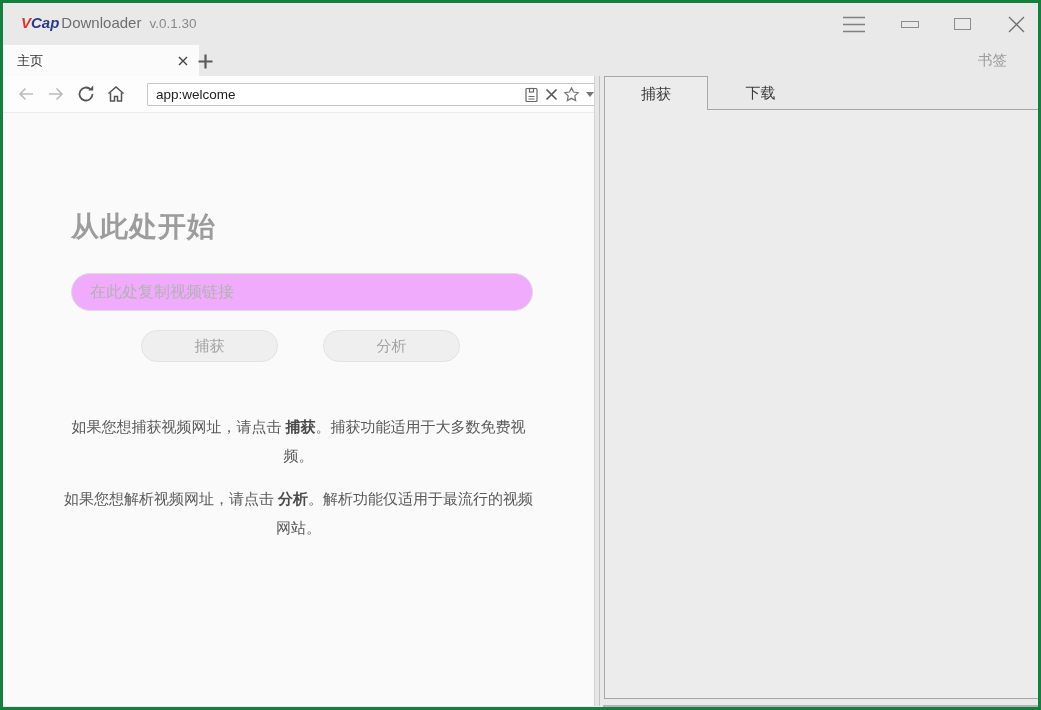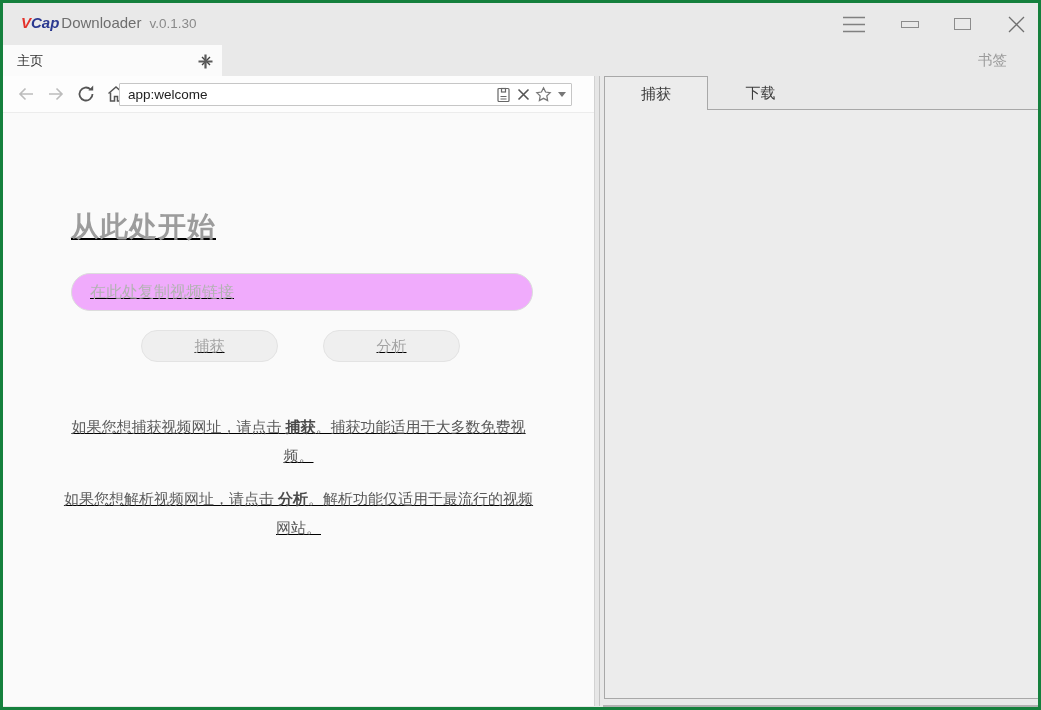--- a/index.html
+++ b/index.html
@@ -17,40 +17,40 @@
   .logo .lver{color:#8a8a8a;font-size:13.5px;margin-left:8px;}
   .win-btn{position:absolute;top:0;height:42px;display:flex;align-items:center;justify-content:center;width:34px;cursor:default;}
   .wb-menu{left:834px;}
   .wb-min{left:890px;}
   .wb-max{left:942px;}
   .wb-close{left:996px;}
   .min-glyph{width:16px;height:5px;border:1px solid #8c8c8c;}
   .max-glyph{width:15px;height:10px;border:1px solid #8c8c8c;}
   .bookmarks{position:absolute;right:31px;top:48px;font-size:14.5px;color:#9a9a9a;}
   
-  .browser-tab{position:absolute;left:0;top:42px;width:219px;height:31px;background:#fbfbfb;
+  .browser-tab{position:absolute;left:0;top:42px;width:196px;height:31px;background:#fbfbfb;
     display:flex;align-items:center;}
   .browser-tab .t-label{font-size:13px;color:#333;padding-left:14px;flex:1;}
   .tab-close{width:24px;height:24px;display:flex;align-items:center;justify-content:center;margin-right:4px;}
   .new-tab{position:absolute;left:190px;top:46px;width:24px;height:24px;display:flex;align-items:center;justify-content:center;}
   
   .navbar{position:absolute;left:0;top:73px;width:591px;height:37px;background:#fdfdfd;
     border-bottom:1px solid #ececec;box-sizing:border-box;display:flex;align-items:center;}
   .nav-icon{width:30px;height:30px;display:flex;align-items:center;justify-content:center;flex:none;}
   .nav-back{margin-left:8px;color:#bcbcbc;}
   .nav-fwd{color:#bcbcbc;}
   .nav-refresh{color:#555;}
   .nav-home{color:#555;}
-  .addr{position:absolute;left:116px;top:7px;width:453px;height:23px;border:1px solid #c6c6c6;
+  .addr{position:absolute;left:144px;top:7px;width:453px;height:23px;border:1px solid #c6c6c6;
     background:#fff;box-sizing:border-box;display:flex;align-items:center;border-radius:1px;}
   .addr .url{flex:1;font-size:13.5px;color:#222;padding-left:8px;white-space:nowrap;overflow:hidden;}
   .addr-ic{display:flex;align-items:center;justify-content:center;width:20px;height:21px;flex:none;}
   .caret{width:0;height:0;border-left:4.5px solid transparent;border-right:4.5px solid transparent;border-top:5.5px solid #777;}
   
-  .content{position:absolute;left:0;top:110px;width:591px;height:593px;background:#fafafa;overflow:hidden;text-decoration:underline;}
+  .content{position:absolute;left:0;top:110px;width:591px;height:593px;background:#fafafa;overflow:hidden;}
   .content h1{margin:95px 0 0 68px;font-size:28px;font-weight:bold;color:#9c9c9c;letter-spacing:1px;}
   .link-input{display:block;margin:27px 0 0 68px;width:462px;height:38px;box-sizing:border-box;
     border:1px solid #dcdcdc;border-radius:19px;background:#f0abfc;padding:0 18px;font-size:16px;color:#444;
     font-family:inherit;outline:none;}
   .link-input::placeholder{color:#b2b2b2;}
   .btn-row{margin:19px 0 0 138px;display:flex;gap:45px;}
   .pill-btn{width:137px;height:32px;border:1px solid #e3e3e3;border-radius:16px;background:#efefef;
     color:#a3a3a3;font-size:15px;font-family:inherit;cursor:pointer;}
   .instructions{width:480px;margin:50px auto 0;text-align:center;font-size:15px;color:#5a5a5a;line-height:29px;}
   .instructions p{margin:0 0 14px 0;}

